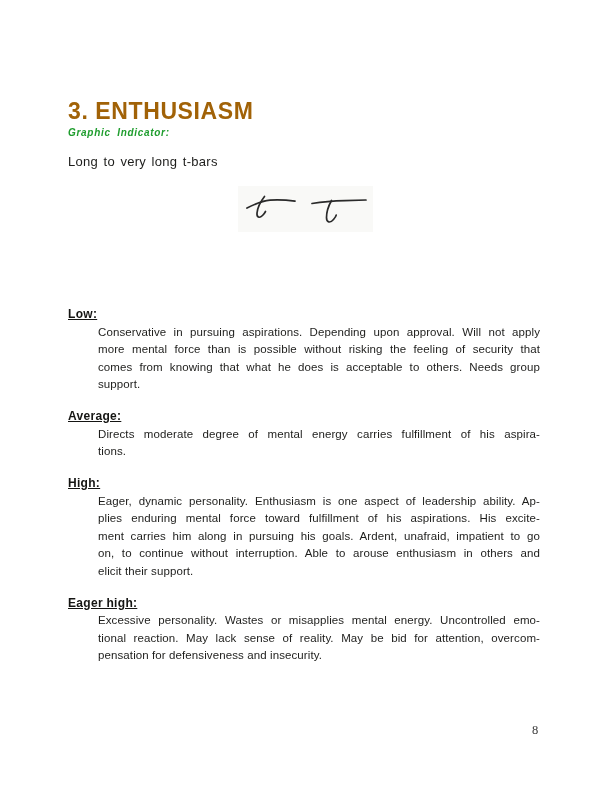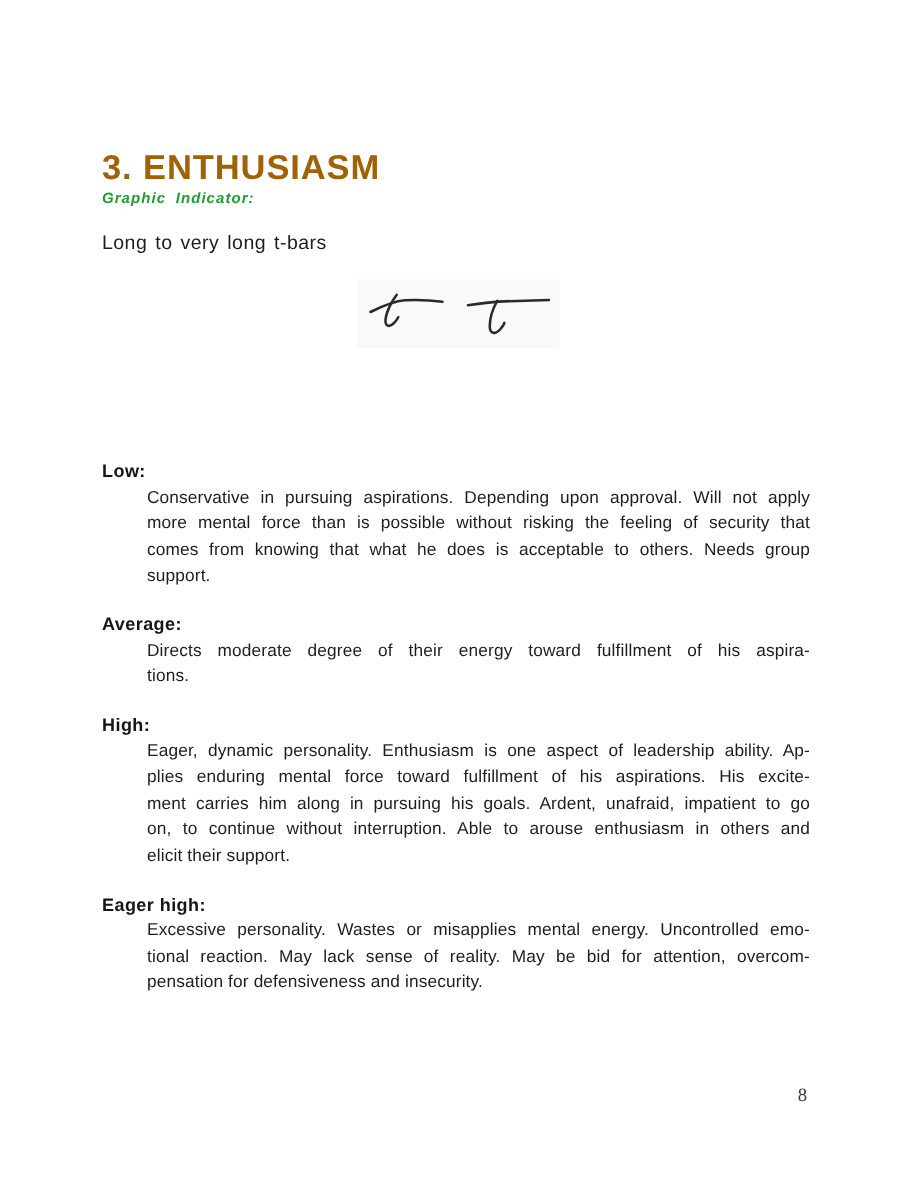--- a/index.html
+++ b/index.html
@@ -63,20 +63,21 @@
     top: 306px;
     width: 472px;
   }
   .trait-block { margin: 0 0 14.5px 0; }
   .trait-label {
     font-size: 12px;
     font-weight: bold;
     line-height: 17.5px;
     letter-spacing: 0.3px;
     color: #151513;
+    text-decoration: underline;
   }
   .trait-paragraph {
     margin-left: 30px;
     width: 442px;
     font-size: 11.5px;
     line-height: 17.5px;
     letter-spacing: 0.1px;
   }
   .tline {
     text-align: justify;
@@ -130,21 +131,21 @@
           <div class="tline">Conservative in pursuing aspirations. Depending upon approval. Will not apply</div>
           <div class="tline">more mental force than is possible without risking the feeling of security that</div>
           <div class="tline">comes from knowing that what he does is acceptable to others. Needs group</div>
           <div class="tline last">support.</div>
         </div>
     </div>
 
     <div class="trait-block">
       <div class="trait-label">Average:</div>
       <div class="trait-paragraph">
-          <div class="tline">Directs moderate degree of their energy toward fulfillment of his aspira-</div>
+          <div class="tline">Directs moderate degree of mental energy carries fulfillment of his aspira-</div>
           <div class="tline last">tions.</div>
         </div>
     </div>
 
     <div class="trait-block">
       <div class="trait-label">High:</div>
       <div class="trait-paragraph">
           <div class="tline">Eager, dynamic personality. Enthusiasm is one aspect of leadership ability. Ap-</div>
           <div class="tline">plies enduring mental force toward fulfillment of his aspirations. His excite-</div>
           <div class="tline">ment carries him along in pursuing his goals. Ardent, unafraid, impatient to go</div>

